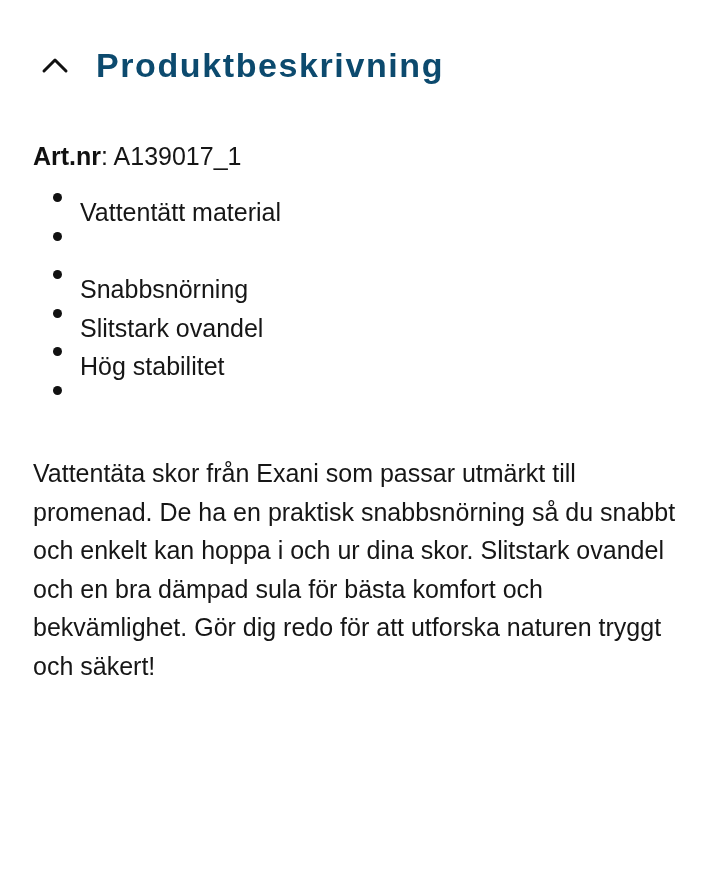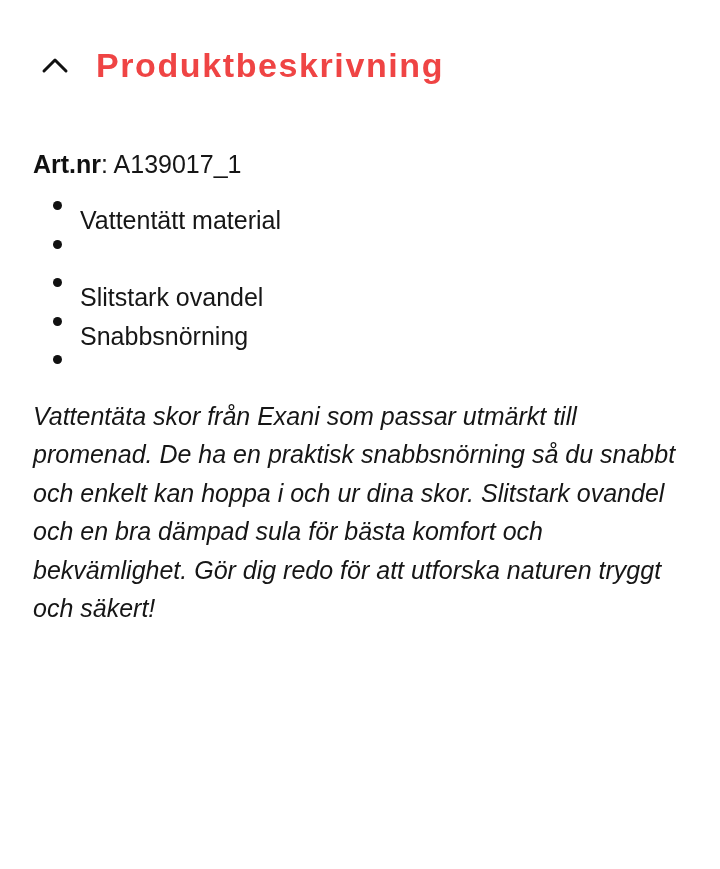--- a/index.html
+++ b/index.html
@@ -29,26 +29,26 @@
       height: 30px;
       display: flex;
       align-items: center;
       justify-content: center;
     }
     .section-title {
       margin-left: 26px;
       font-size: 34px;
       font-weight: 700;
       letter-spacing: 1.6px;
-      color: #ef4444;
+      color: #0c4a6e;
     }
     .content {
       position: absolute;
       left: 33px;
-      top: 143px;
+      top: 135px;
       width: 660px;
       font-size: 25px;
       line-height: 38.5px;
       color: #161616;
     }
     .artnr {
       margin: 0 0 16px 0;
       height: 42px;
       line-height: 42px;
     }
@@ -71,22 +71,21 @@
     }
     .bullet {
       width: 9px;
       height: 9px;
       border-radius: 50%;
       background: #111;
       margin-right: 18px;
       flex-shrink: 0;
     }
     .description {
-      margin: 3px 0 0 0;
-      font-style: italic;
+      margin: 30px 0 0 0;
     }
   </style>
 </head>
 <body>
 
 <div class="section-header">
   <span class="chevron">
     <svg width="28" height="18" viewBox="0 0 28 18">
       <polyline points="3,15 14,4 25,15" fill="none" stroke="#111" stroke-width="3" stroke-linecap="round" stroke-linejoin="round"></polyline>
     </svg>
@@ -101,25 +100,29 @@
   <ul class="features">
     <li>
         <span class="bullet"></span>
         <span>Vattentätt material</span>
       </li>
     <li>
         <span class="bullet"></span>
       </li>
     <li>
         <span class="bullet"></span>
+        <span>Snabbsnörning</span>
+      </li>
+    <li>
+        <span class="bullet"></span>
         <span>Slitstark ovandel</span>
       </li>
     <li>
         <span class="bullet"></span>
-        <span>Snabbsnörning</span>
+        <span>Hög stabilitet</span>
       </li>
     <li>
         <span class="bullet"></span>
       </li>
   </ul>
 
   <p class="description">Vattentäta skor från Exani som passar utmärkt till promenad. De ha en praktisk snabbsnörning så du snabbt och enkelt kan hoppa i och ur dina skor. Slitstark ovandel och en bra dämpad sula för bästa komfort och bekvämlighet. Gör dig redo för att utforska naturen tryggt och säkert!</p>
 </div>
 
 </body></html>

